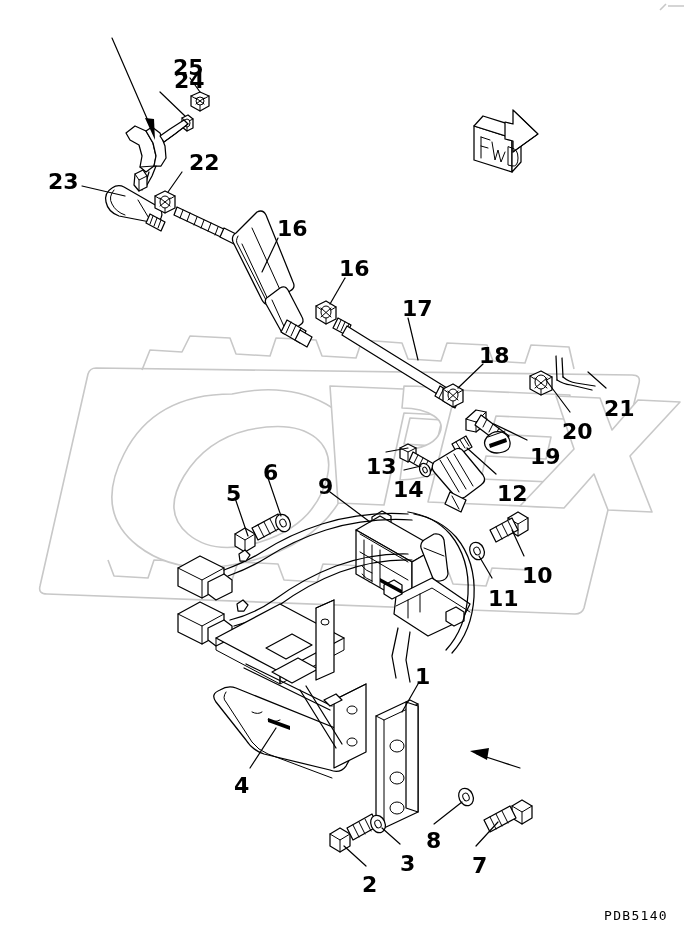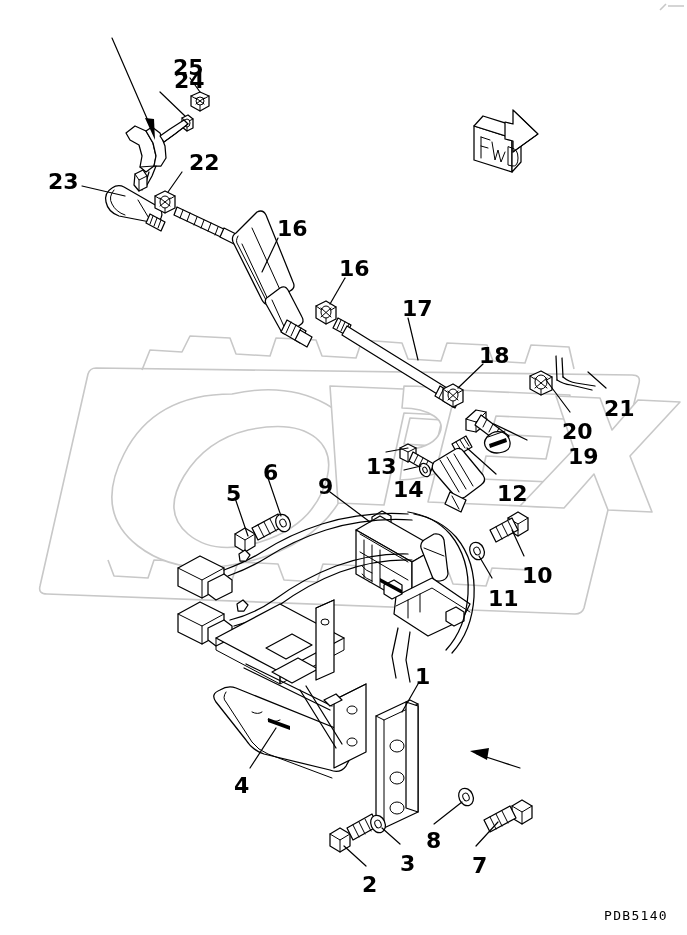--- a/index.html
+++ b/index.html
@@ -486,21 +486,21 @@
       <div class="callout" style="left: 318px; top: 476px;">9</div>
       <div class="callout" style="left: 522px; top: 565px;">10</div>
       <div class="callout" style="left: 488px; top: 588px;">11</div>
       <div class="callout" style="left: 497px; top: 483px;">12</div>
       <div class="callout" style="left: 366px; top: 456px;">13</div>
       <div class="callout" style="left: 393px; top: 479px;">14</div>
       <div class="callout" style="left: 277px; top: 218px;">16</div>
       <div class="callout" style="left: 339px; top: 258px;">16</div>
       <div class="callout" style="left: 402px; top: 298px;">17</div>
       <div class="callout" style="left: 479px; top: 345px;">18</div>
-      <div class="callout" style="left: 530px; top: 446px; margin-left: 38px;">19</div>
+      <div class="callout" style="left: 530px; top: 446px;">19</div>
       <div class="callout" style="left: 562px; top: 421px;">20</div>
       <div class="callout" style="left: 604px; top: 398px;">21</div>
       <div class="callout" style="left: 189px; top: 152px;">22</div>
       <div class="callout" style="left: 48px; top: 171px;">23</div>
       <div class="callout" style="left: 142px; top: 70px; margin-left: 32px;">24</div>
       <div class="callout" style="left: 173px; top: 57px;">25</div>
     </div>
 
 </div>
 

